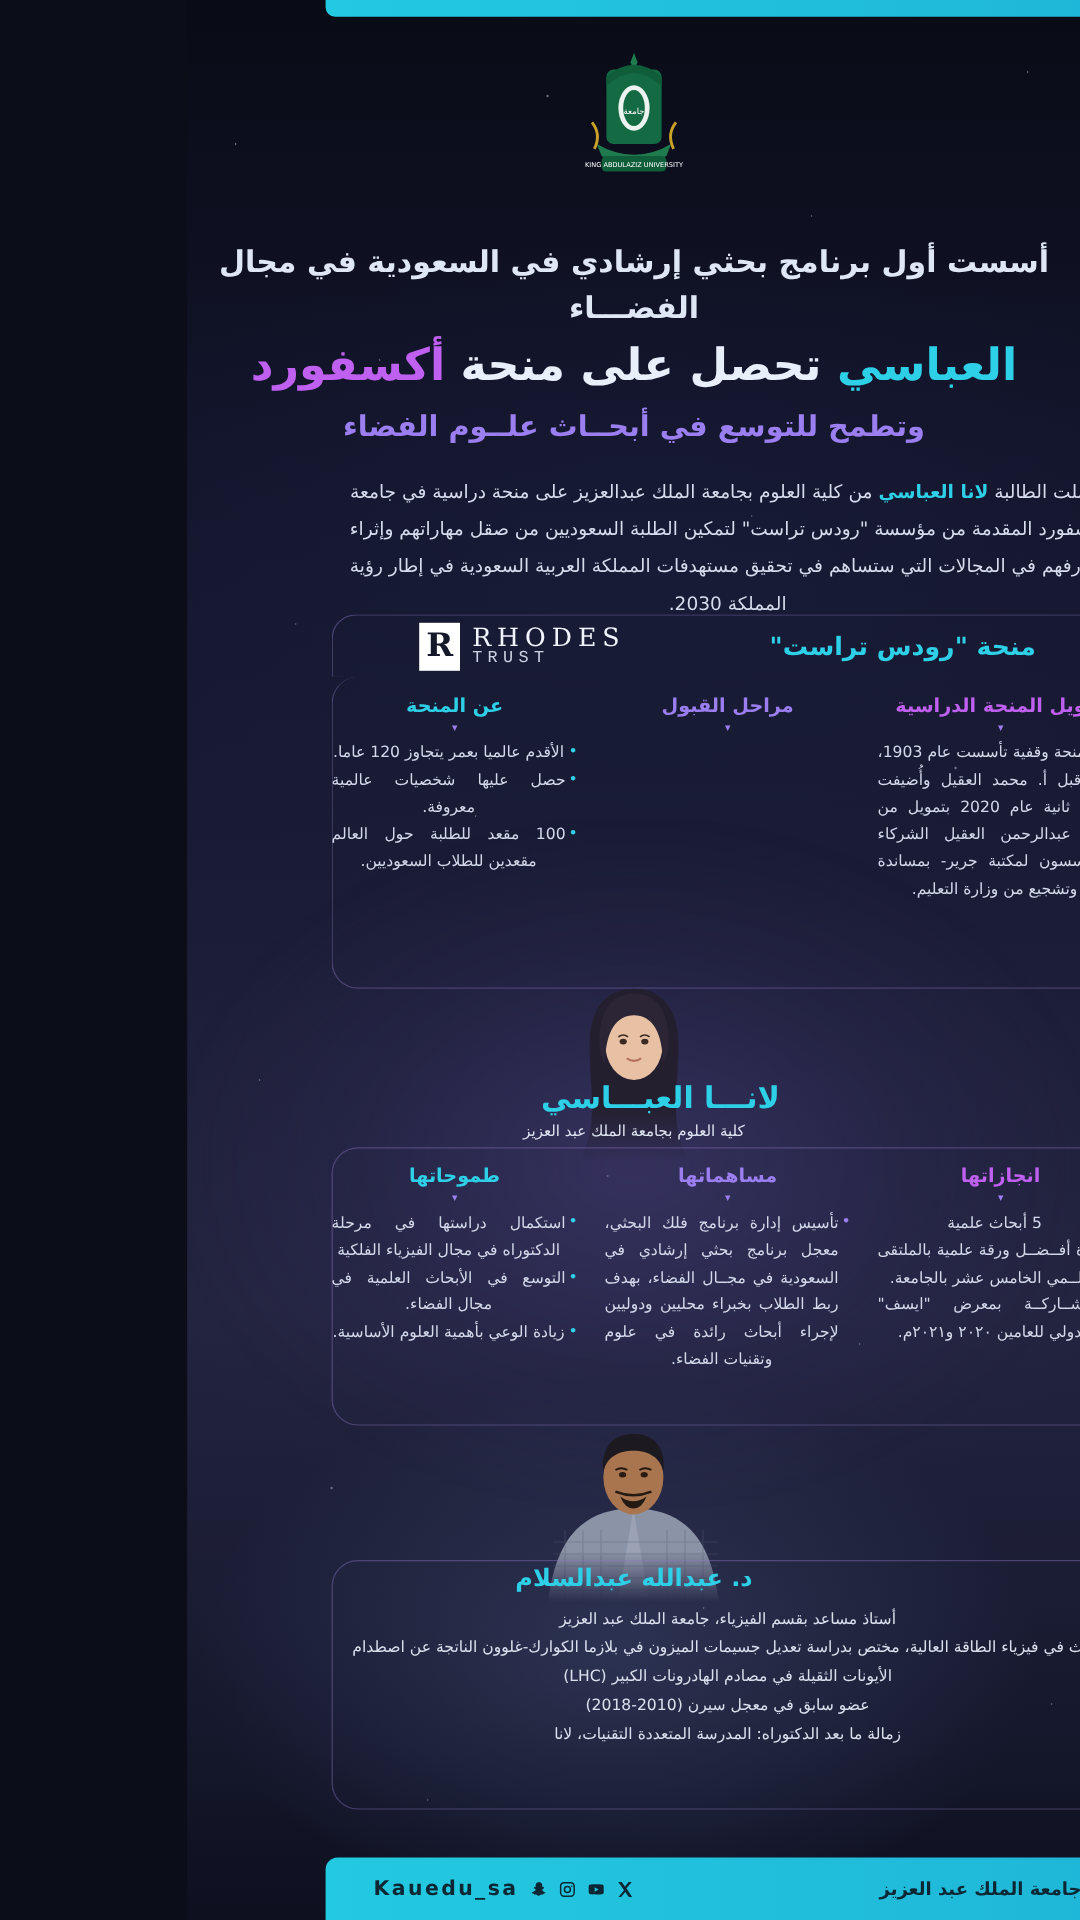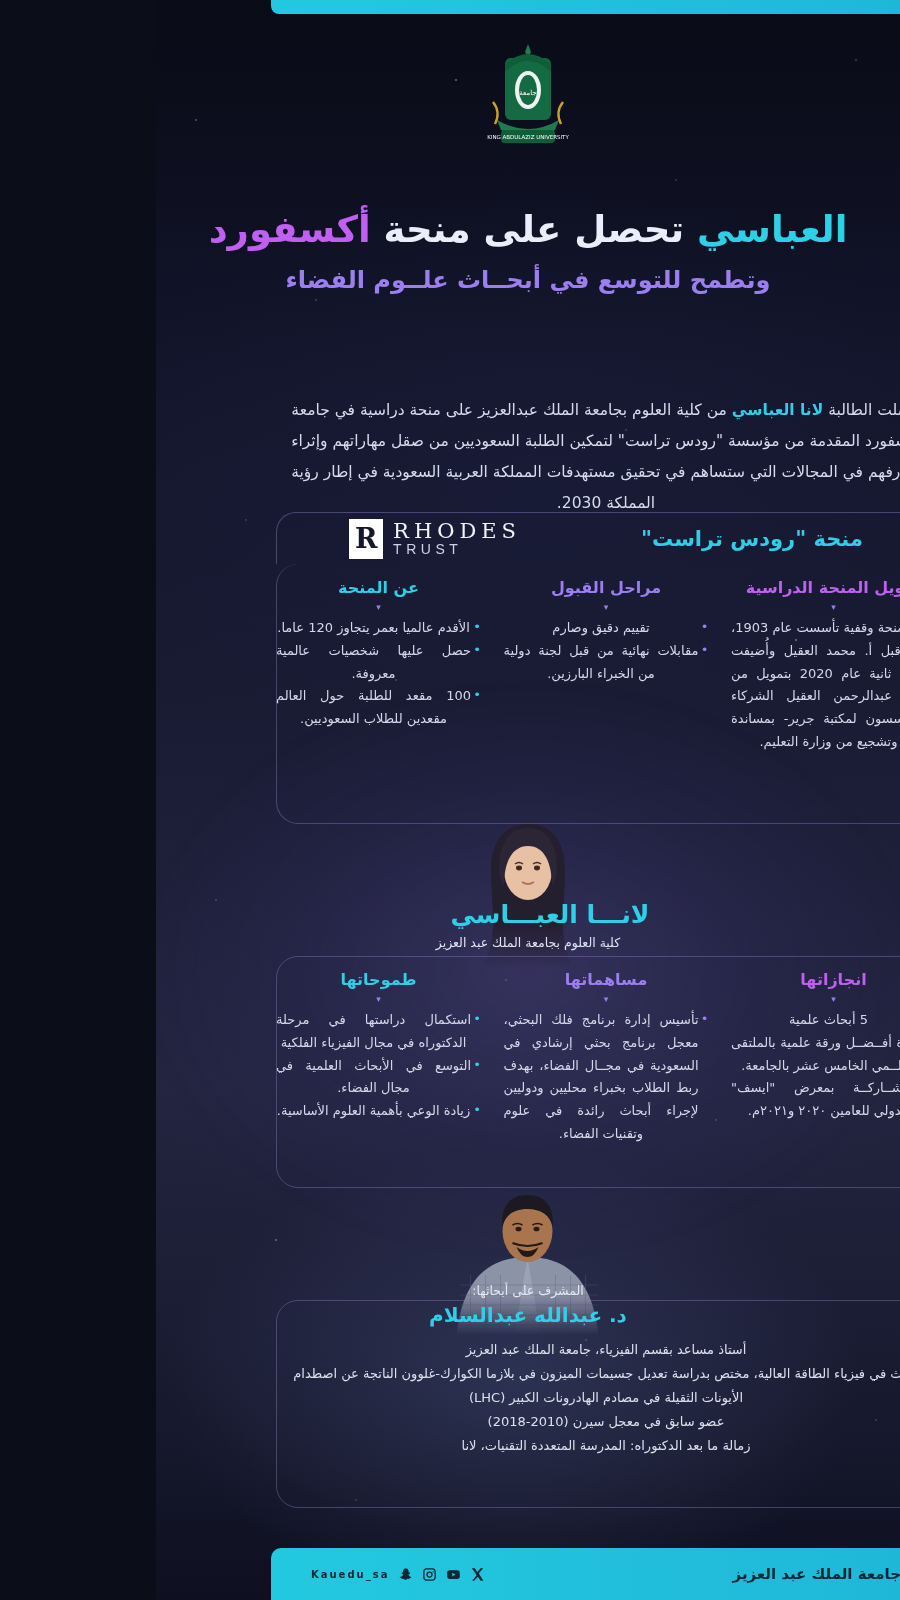--- a/index.html
+++ b/index.html
@@ -67,21 +67,21 @@
     width: 670px; height: 52px;
     background: linear-gradient(90deg, #23c9e0, #1fb6d8);
     border-radius: 10px 10px 0 0;
     display: flex; align-items: center; justify-content: space-between;
     padding: 0 40px;
   }
   .bottombar .uni-name {
     color: #0b2733; font-size: 15px; font-weight: bold; margin-left: 28px;
   }
   .social { display: flex; align-items: center; gap: 9px; color: #0b2733; }
-  .social .handle { font-size: 10px; letter-spacing: 2px; font-weight: bold; direction: ltr; }
+  .social .handle { font-size: 17px; letter-spacing: 2px; font-weight: bold; direction: ltr; }
   .social .ic { width: 15px; height: 15px; display: inline-block; }
   .social svg { display: block; fill: #0b2733; }
 
   
   .logo-wrap {
     position: absolute; top: 42px; left: 0; right: 0;
     display: flex; flex-direction: column; align-items: center;
   }
   .kau-logo { width: 86px; height: 120px; }
 
@@ -120,21 +120,21 @@
   }
   .rhodes-title { color: #2ed0e8; font-size: 21px; font-weight: bold; }
   .rhodes-logo { display: flex; align-items: center; gap: 10px; direction: ltr; }
   .rhodes-mark {
     width: 34px; height: 40px; background: #ffffff; color: #15172a;
     font-size: 27px; font-weight: bold; display: flex; align-items: center; justify-content: center;
     font-family: "DejaVu Serif", "Liberation Serif", serif;
   }
   .rhodes-word { color: #f2f4fb; line-height: 1.05; text-align: left; }
   .rhodes-word .r1 { font-size: 21px; letter-spacing: 5px; font-family: "DejaVu Serif", "Liberation Serif", serif;}
-  .rhodes-word .r2 { font-size: 14px; letter-spacing: 4.5px; color: #cdd3e4; font-family: Liberation Sans, sans-serif;}
+  .rhodes-word .r2 { font-size: 14px; letter-spacing: 4.5px; color: #cdd3e4; font-family: Liberation Mono, monospace;}
 
   
   .cols {
     position: absolute; left: 120px; width: 660px;
     display: flex; gap: 8px; justify-content: space-between;
   }
   .cols.top { top: 578px; }
   .cols.bottom { top: 970px; }
   .col { width: 205px; text-align: center; }
   .col h3 { font-size: 16px; margin-bottom: 6px; font-weight: bold; }
@@ -214,20 +214,21 @@
       <text x="43" y="53" font-size="7" fill="#ffffff" text-anchor="middle" font-family="DejaVu Sans">جامعة</text>
       <path d="M12 78 Q43 96 74 78 L70 88 Q43 104 16 88 Z" fill="#1f7a4d"></path>
       <rect x="16" y="88" width="54" height="13" rx="4" fill="#0f5e39"></rect>
       <text x="43" y="97" font-size="5.5" fill="#ffffff" text-anchor="middle" font-family="DejaVu Sans">KING ABDULAZIZ UNIVERSITY</text>
       <path d="M8 60 Q16 70 10 82" stroke="#c9a227" stroke-width="2.4" fill="none"></path>
       <path d="M78 60 Q70 70 76 82" stroke="#c9a227" stroke-width="2.4" fill="none"></path>
     </svg>
   </div>
 
   <div class="headline">
+    <div class="h-line1">أسست أول برنامج بحثي إرشادي في السعودية في مجال الفضـــاء</div>
     <div class="h-line2">
       <span class="name">العباسي</span><span> تحصل على منحة </span><span class="grant">أكسفورد</span>
     </div>
     <div class="h-line3">وتطمح للتوسع في أبحــاث علــوم الفضاء</div>
   </div>
 
   <div class="intro">
     <span>حصلت الطالبة </span><span class="hl">لانا العباسي</span><span> من كلية العلوم بجامعة الملك عبدالعزيز على منحة دراسية في جامعة أكسفورد المقدمة من مؤسسة "رودس تراست" لتمكين الطلبة السعوديين من صقل مهاراتهم وإثراء معارفهم في المجالات التي ستساهم في تحقيق مستهدفات المملكة العربية السعودية في إطار رؤية المملكة 2030.</span>
   </div>
 
@@ -247,24 +248,20 @@
     <div class="col c-purple">
       <h3>تمويل المنحة الدراسية</h3>
       <div class="caret">▾</div>
       <ul>
         <li>هي منحة وقفية تأسست عام 1903، من قبل أ. محمد العقيل وأُضيفت منحة ثانية عام 2020 بتمويل من أبناء عبدالرحمن العقيل الشركاء المؤسسون لمكتبة جرير- بمساندة وتشجيع من وزارة التعليم.</li>
       </ul>
     </div>
     <div class="col c-violet">
       <h3>مراحل القبول</h3>
       <div class="caret">▾</div>
-      <ul>
-        <li>تقييم دقيق وصارم</li>
-        <li>مقابلات نهائية من قبل لجنة دولية من الخبراء البارزين.</li>
-      </ul>
     </div>
     <div class="col c-cyan">
       <h3>عن المنحة</h3>
       <div class="caret">▾</div>
       <ul>
         <li>الأقدم عالميا بعمر يتجاوز 120 عاما.</li>
         <li>حصل عليها شخصيات عالمية معروفة.</li>
         <li>100 مقعد للطلبة حول العالم مقعدين للطلاب السعوديين.</li>
       </ul>
     </div>
@@ -349,21 +346,20 @@
       <ellipse cx="96" cy="44" rx="3" ry="2.3" fill="#2a1c14"></ellipse>
       <path d="M72 40 q5 -3 10 0" stroke="#241812" stroke-width="1.6" fill="none"></path>
       <path d="M92 40 q5 -3 10 0" stroke="#241812" stroke-width="1.6" fill="none"></path>
       <path d="M76 62 q11 8 22 0 q-4 10 -11 10 q-7 0 -11 -10 Z" fill="#241a14"></path>
       <path d="M72 58 q15 6 30 0" stroke="#241a14" stroke-width="2" fill="none"></path>
     </g>
   </svg>
 
   <div class="frame f3"></div>
 
-  <div class="p2-label">المشرف على أبحاثها:</div>
   <div class="person-name p2-name">د. عبدالله عبدالسلام</div>
   <div class="bio">
     <div>أستاذ مساعد بقسم الفيزياء، جامعة الملك عبد العزيز</div>
     <div>باحث في فيزياء الطاقة العالية، مختص بدراسة تعديل جسيمات الميزون في بلازما الكوارك-غلوون الناتجة عن اصطدام الأيونات الثقيلة في مصادم الهادرونات الكبير (LHC)</div>
     <div>عضو سابق في معجل سيرن (2010-2018)</div>
     <div>زمالة ما بعد الدكتوراه: المدرسة المتعددة التقنيات، لانا</div>
   </div>
 
   <div class="bottombar">
     <div class="uni-name">جامعة الملك عبد العزيز</div>

